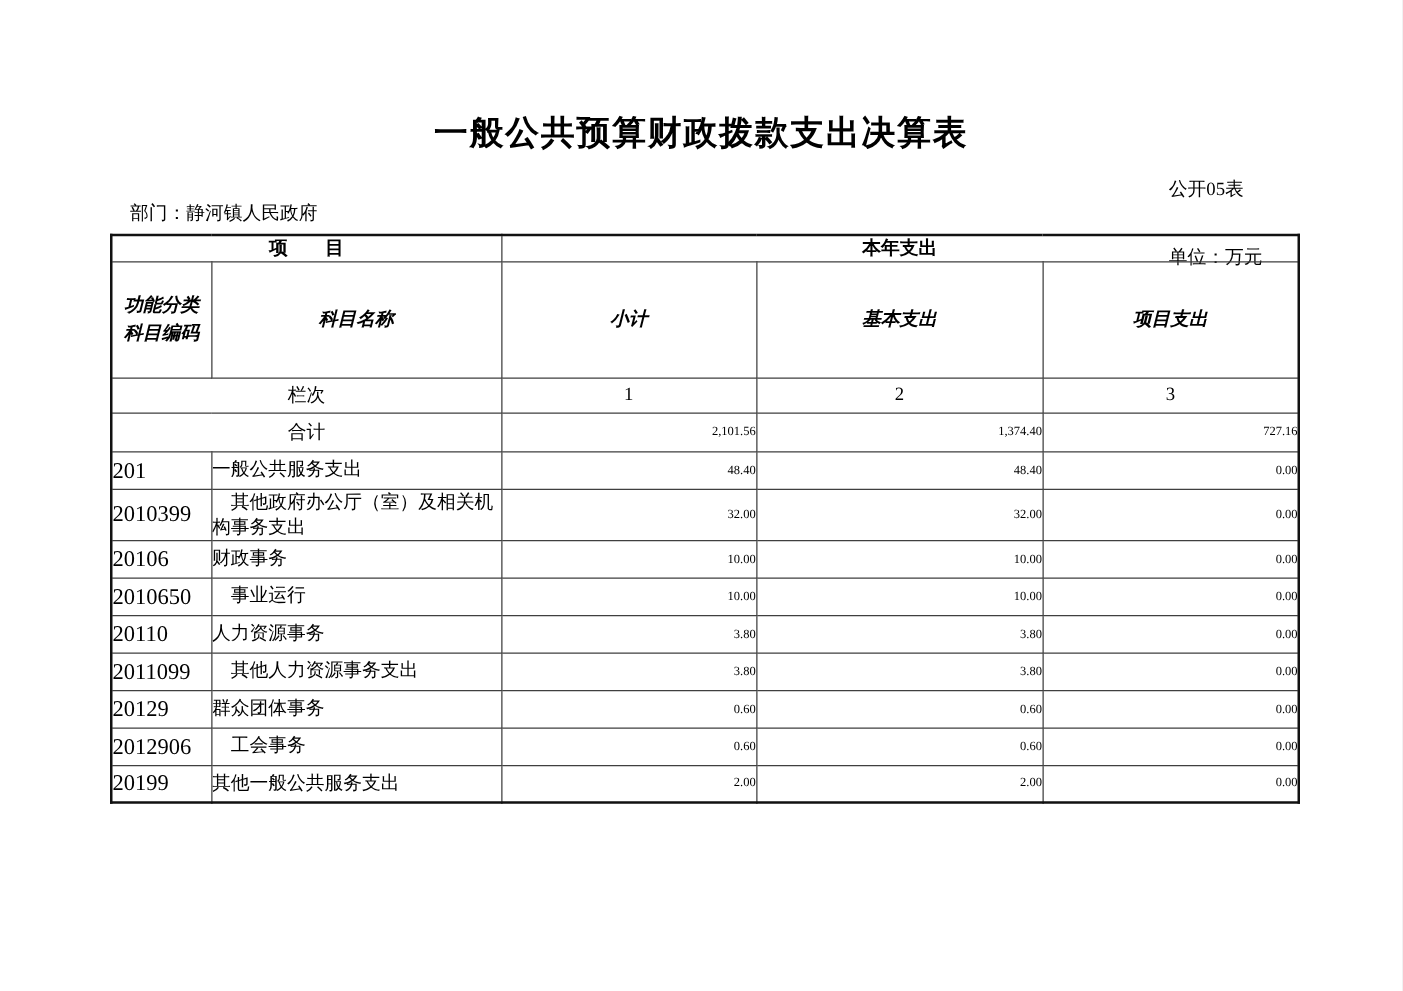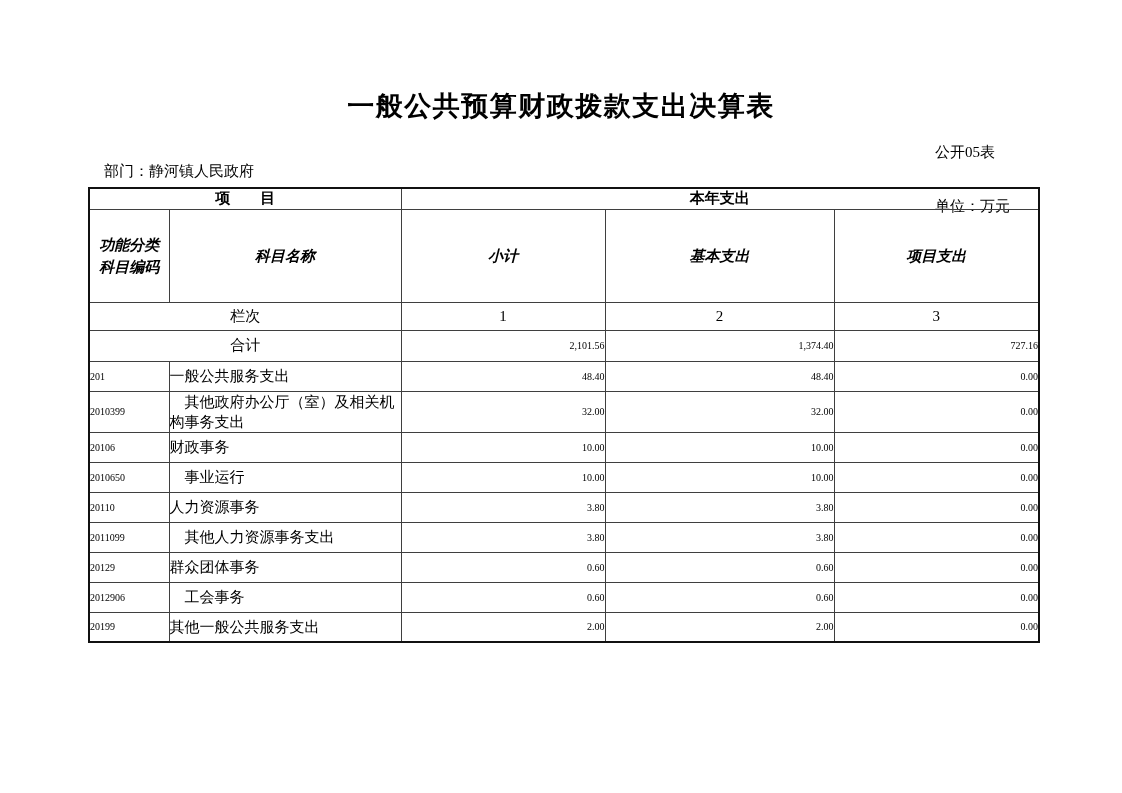--- a/index.html
+++ b/index.html
@@ -45,21 +45,21 @@
   }
   tr.r-group{height:21px;}
   tr.r-group th{font-weight:bold;text-align:center;font-size:15px;}
   tr.r-cols{height:93px;font-style:italic;}
   tr.r-cols th{font-weight:bold;text-align:center;font-size:15px;line-height:22px;}
   tr.r-lanci{height:28px;}
   tr.r-lanci td{text-align:center;font-weight:normal;}
   tr.r-total{height:31px;}
   tr.r-total td.lbl{text-align:center;}
   tr.r-data{height:30px;}
-  td.code{text-align:left;padding-left:7px;font-size:10px;}
+  td.code{text-align:left;padding-left:7px;font-size:18px;}
   td.name{
     text-align:left;padding-left:5px;padding-right:4px;
     line-height:20px;word-break:break-all;
   }
   td.name.indent{text-indent:15px;}
   td.num{text-align:right;padding-right:8px;font-size:10px;}
 </style>
 </head>
 <body>
 

